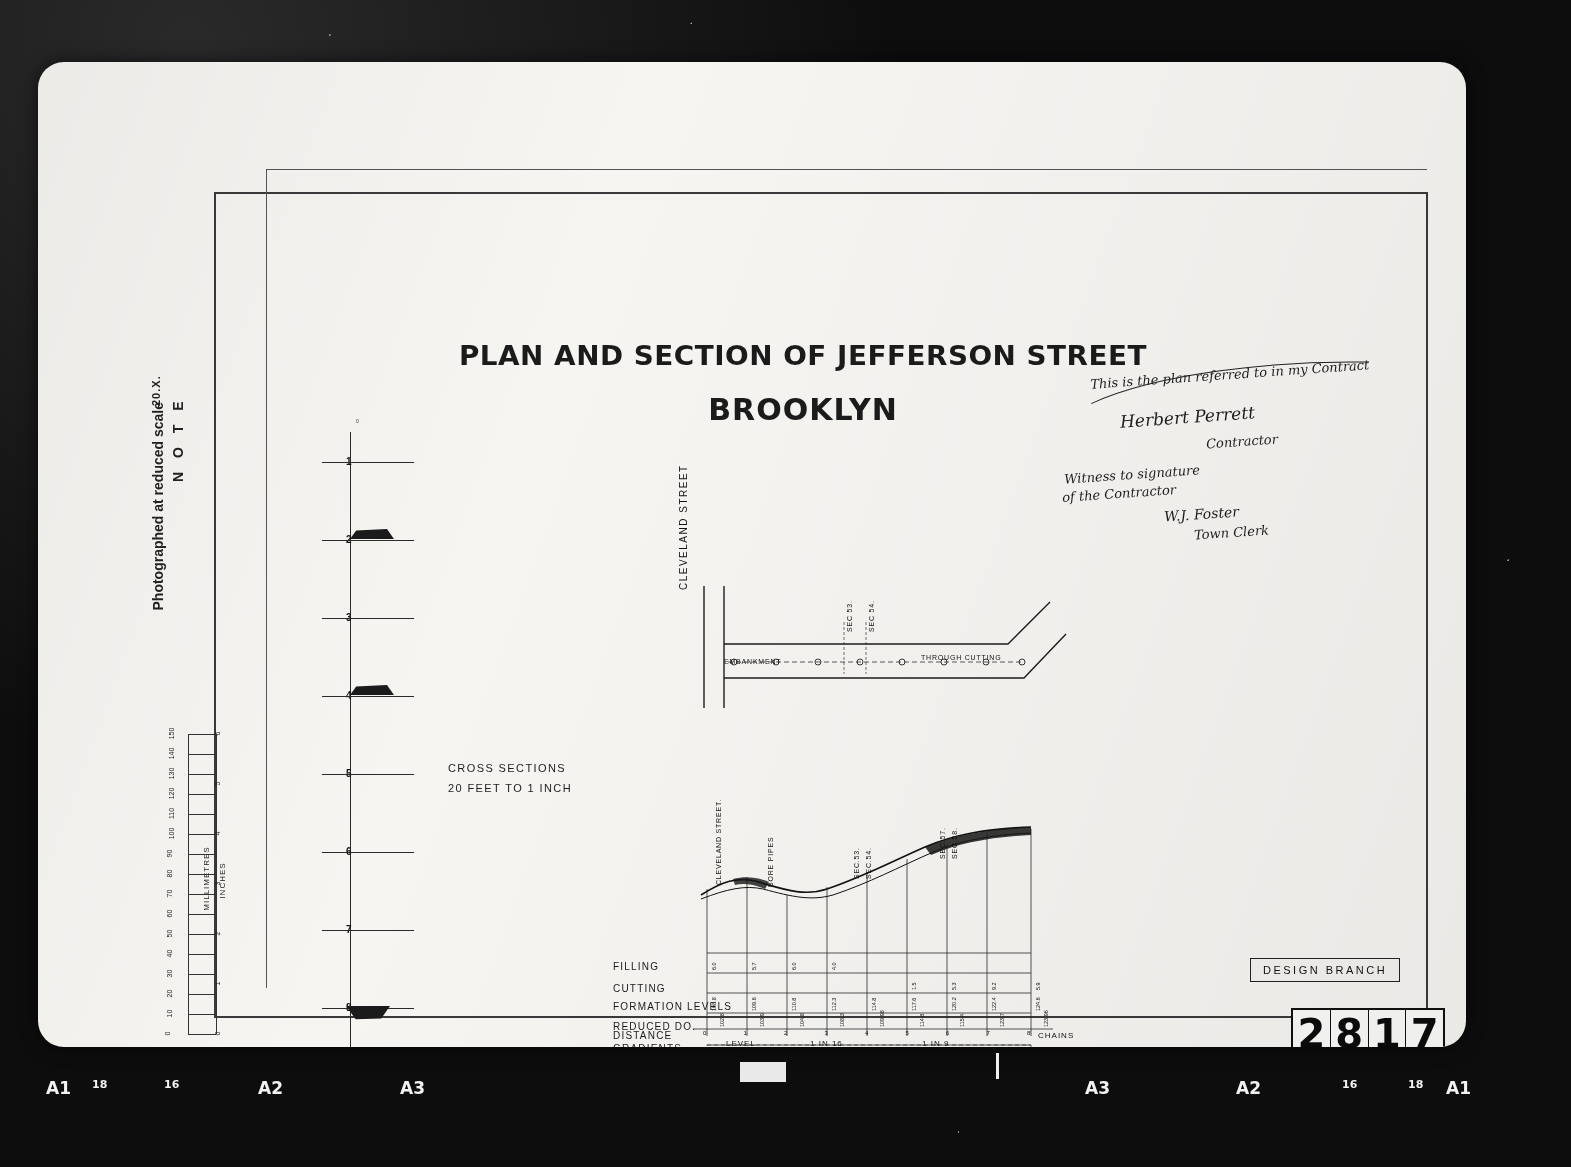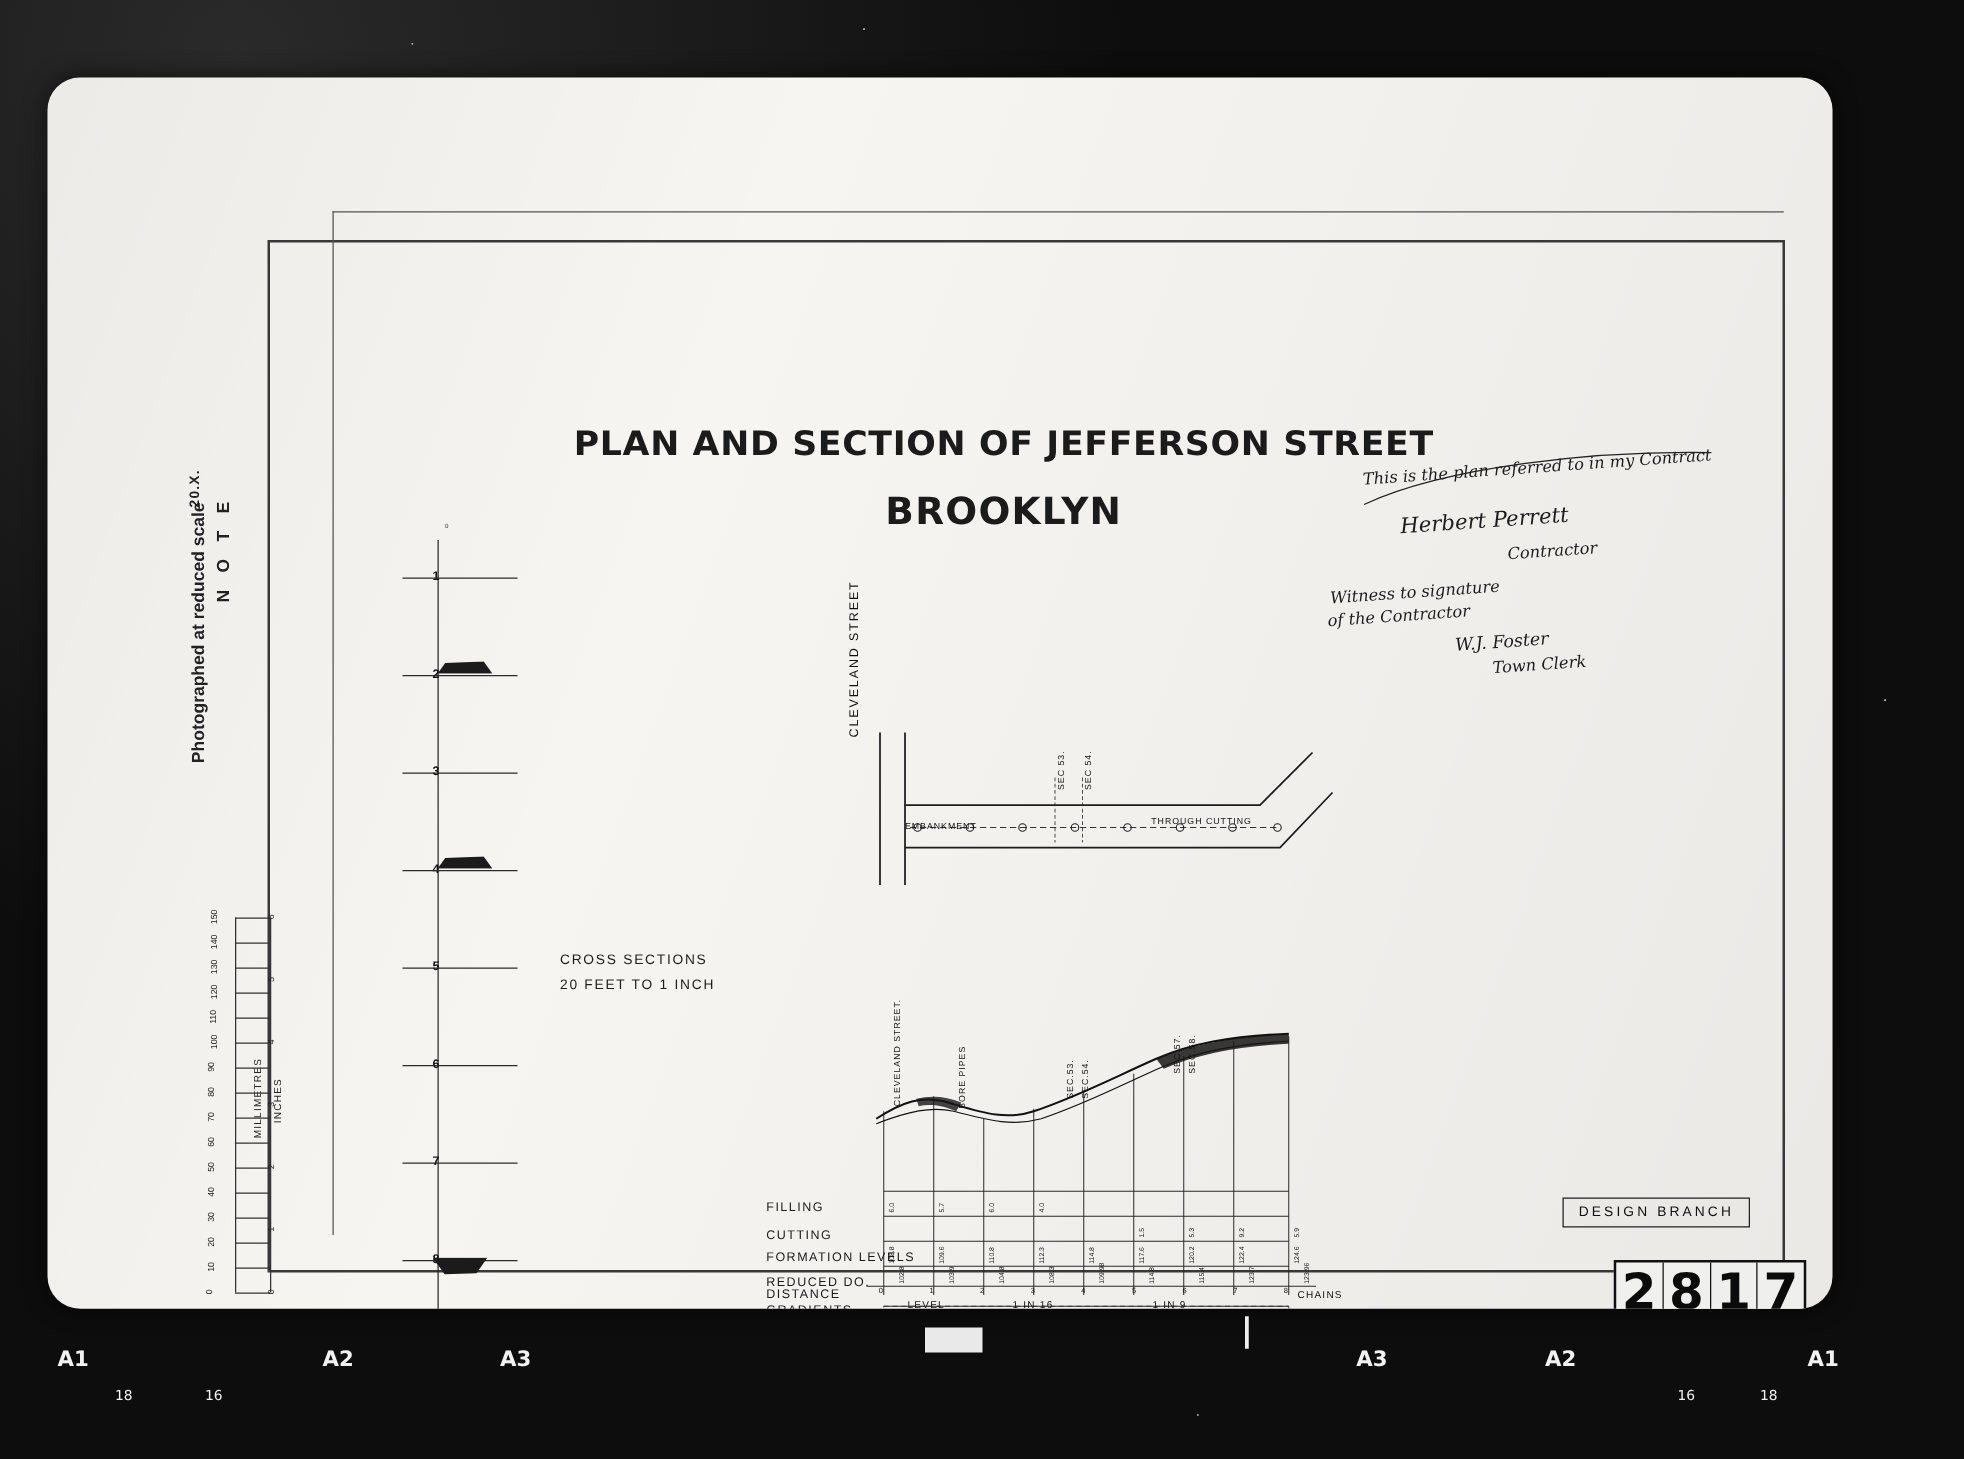--- a/index.html
+++ b/index.html
@@ -312,21 +312,21 @@
   #bottombar {
     position: absolute;
     left: 0; top: 1078px;
     width: 1571px; height: 34px;
     color: #f2f2f2;
     font-family: "DejaVu Sans", sans-serif;
     font-weight: bold;
     font-size: 17px;
   }
   #bottombar span { position: absolute; }
-  #bottombar .sm { font-size: 11px; font-weight: normal; margin-top: 32px; }
+  #bottombar .sm { font-size: 11px; font-weight: bold; }
   #bar-white {
     position: absolute;
     left: 996px; top: 1053px;
     width: 3px; height: 26px;
     background: #f0f0f0;
   }
   #bar-tab {
     position: absolute;
     left: 740px; top: 1062px;
     width: 46px; height: 20px;

